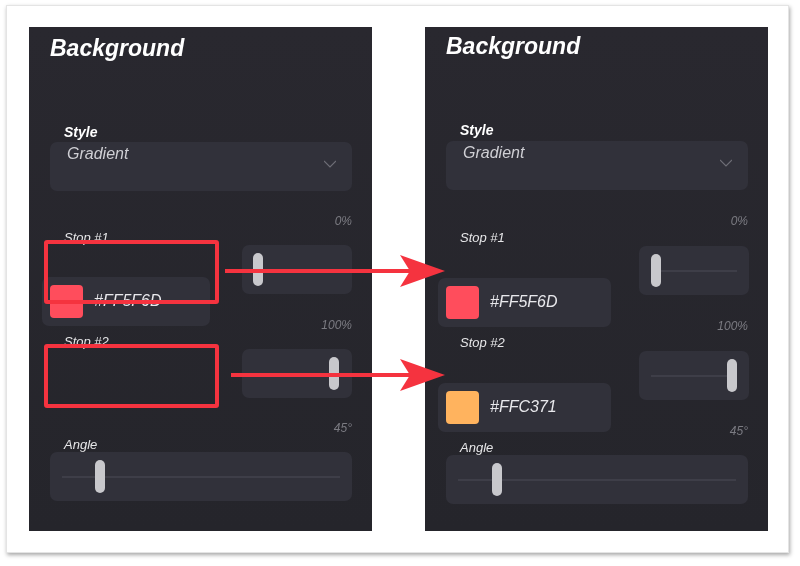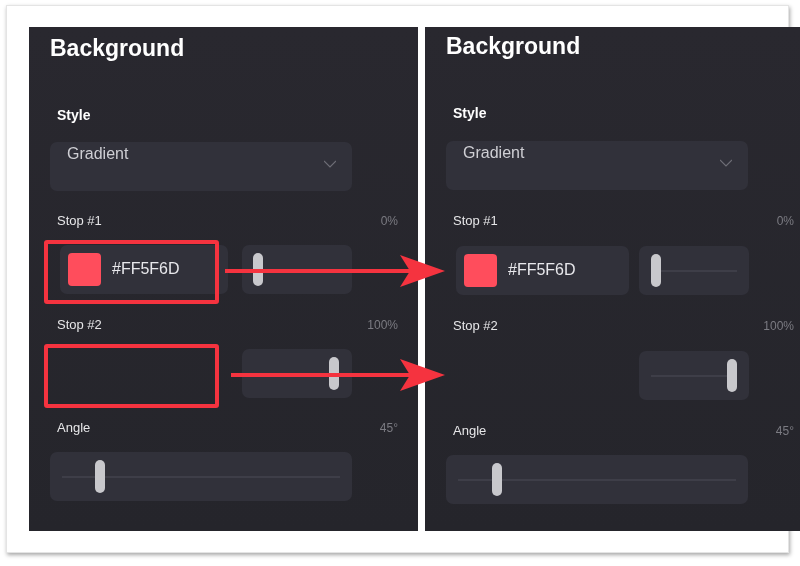--- a/index.html
+++ b/index.html
@@ -1,32 +1,32 @@
 <!DOCTYPE html>
 <html><head>
 <meta charset="utf-8">
 <style>
   html, body { margin:0; padding:0; }
   body { width:800px; height:566px; background:#ffffff; position:relative; overflow:hidden;
          font-family:"Liberation Sans", sans-serif; }
   .card { position:absolute; left:6px; top:5px; width:783px; height:548px; background:#fff;
           box-shadow: 1px 2px 4px rgba(0,0,0,0.35); border:1px solid #e4e4e4; box-sizing:border-box; }
-  .panel { position:absolute; top:27px; height:504px; width:389px; background:#27262d;
-           background: linear-gradient(180deg,#29282f 0%, #25252b 100%); }
+  .panel { position:absolute; top:27px; height:504px; width:343px; background:#27262d;
+           background: linear-gradient(180deg,#29282f 0%, #25252b 100%); font-style: italic; }
   .panel.left { left:29px; }
   .panel.right { left:425px; }
   .p-title { position:absolute; left:21px; top:8px; font-size:23px; font-weight:bold; color:#fff; }
-  .p-label { position:absolute; left:28px; font-size:13px; color:#e6e6e8; }
+  .p-label { position:absolute; left:35px; font-size:13px; color:#e6e6e8;margin-top:17px; }
   .p-label.bold { font-weight:bold; font-size:14px; color:#fff; }
   .p-value { position:absolute; right:20px; font-size:12px; color:#7b7b82; }
   .box { position:absolute; background:#31313a; border-radius:7px; }
   .dropdown { left:21px; top:115px; width:302px; height:49px; }
   .dropdown .txt { position:absolute; left:17px; top:3px; font-size:16px; color:#cfcfd4; }
   .chev { position:absolute; right:16px; top:16px; width:12px; height:12px; }
-  .colorbox { left:31px; width:168px; height:49px; }
+  .colorbox { left:13px; width:168px; height:49px;margin-top:32px; }
   .swatch { position:absolute; left:8px; top:8px; width:33px; height:33px; border-radius:4px; }
   .hex { position:absolute; left:52px; top:15px; font-size:16px; color:#e8e8ec; }
   .sliderbox { position:absolute; left:213px; width:110px; height:49px; }
   .track { position:absolute; left:12px; right:12px; top:24px; height:2px; background:#3e3e48; }
   .thumb { position:absolute; top:8px; width:10px; height:33px; background:#c8c8cc; border-radius:5px; }
   .anglebox { left:21px; width:302px; height:49px; }
   .hl { position:absolute; border:4px solid #f5333f; border-radius:3px; box-sizing:border-box; }
   .arrow { position:absolute; }
 </style>
 </head>
@@ -84,20 +84,24 @@
     <div class="swatch" style="background:#ff4d5c"></div>
     <span class="hex">#FF5F6D</span>
   </div>
   <div class="box sliderbox" style="top:219px;left:214px">
     <div class="track"></div>
     <div class="thumb" style="left:12px"></div>
   </div>
 
   <div class="p-label" style="top:291px">Stop #2</div>
   <div class="p-value" style="top:292px">100%</div>
+  <div class="box colorbox" style="top:324px;width:173px">
+    <div class="swatch" style="background:#ffb35e"></div>
+    <span class="hex">#FFC371</span>
+  </div>
   <div class="box sliderbox" style="top:324px;left:214px">
     <div class="track"></div>
     <div class="thumb" style="left:88px"></div>
   </div>
 
   <div class="p-label" style="top:396px">Angle</div>
   <div class="p-value" style="top:397px">45°</div>
   <div class="box anglebox" style="top:428px">
     <div class="track"></div>
     <div class="thumb" style="left:46px"></div>

